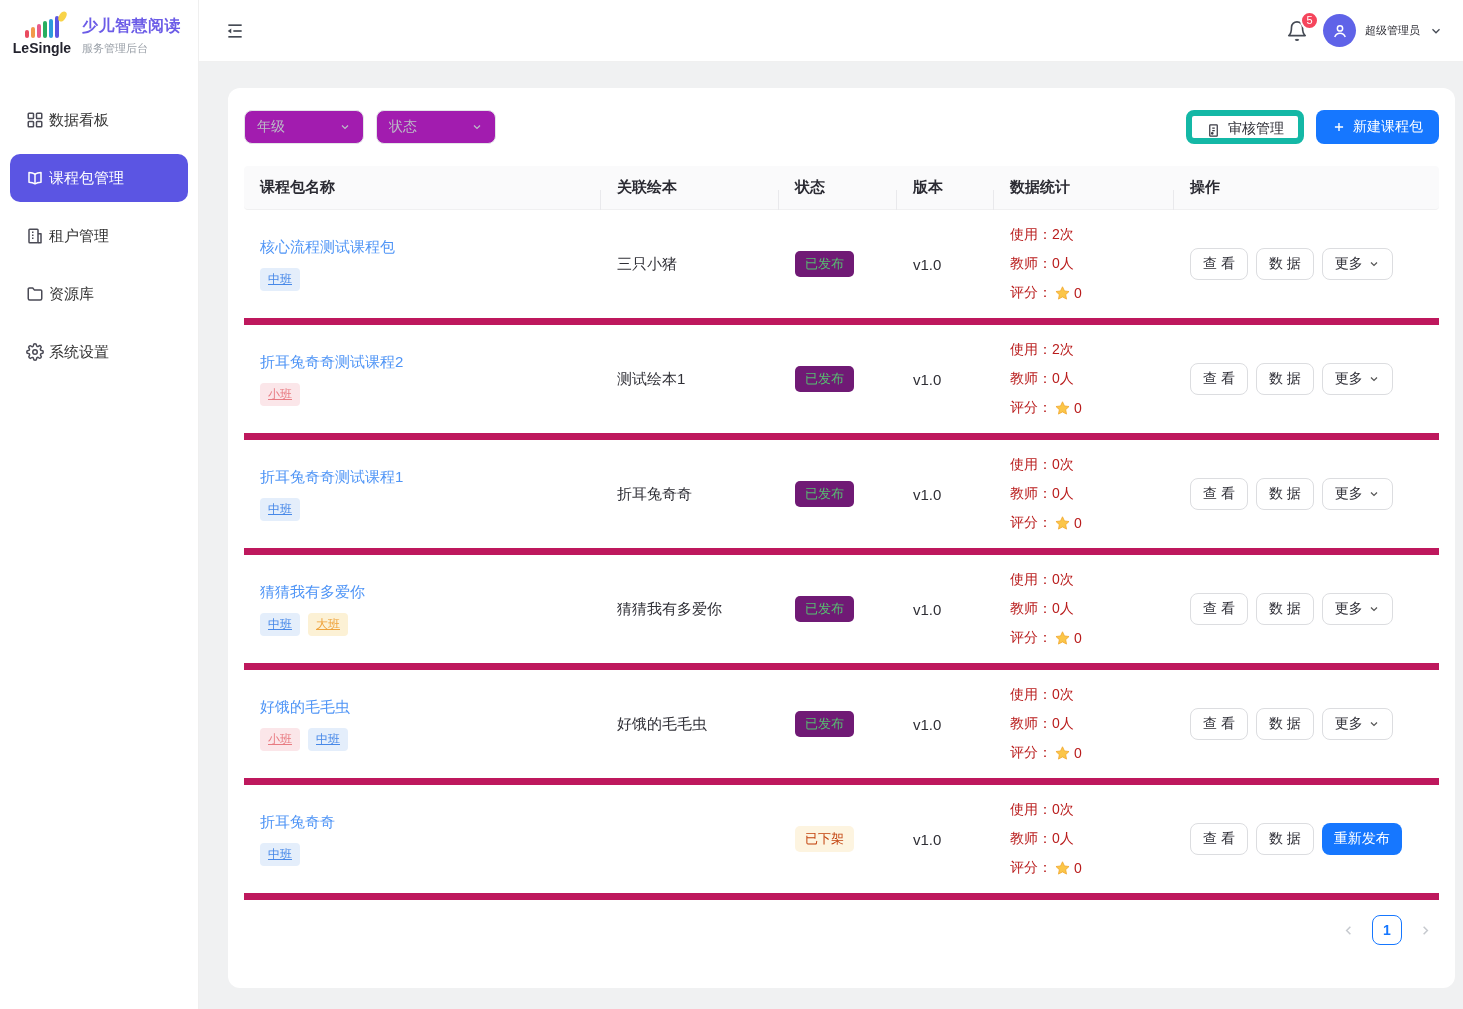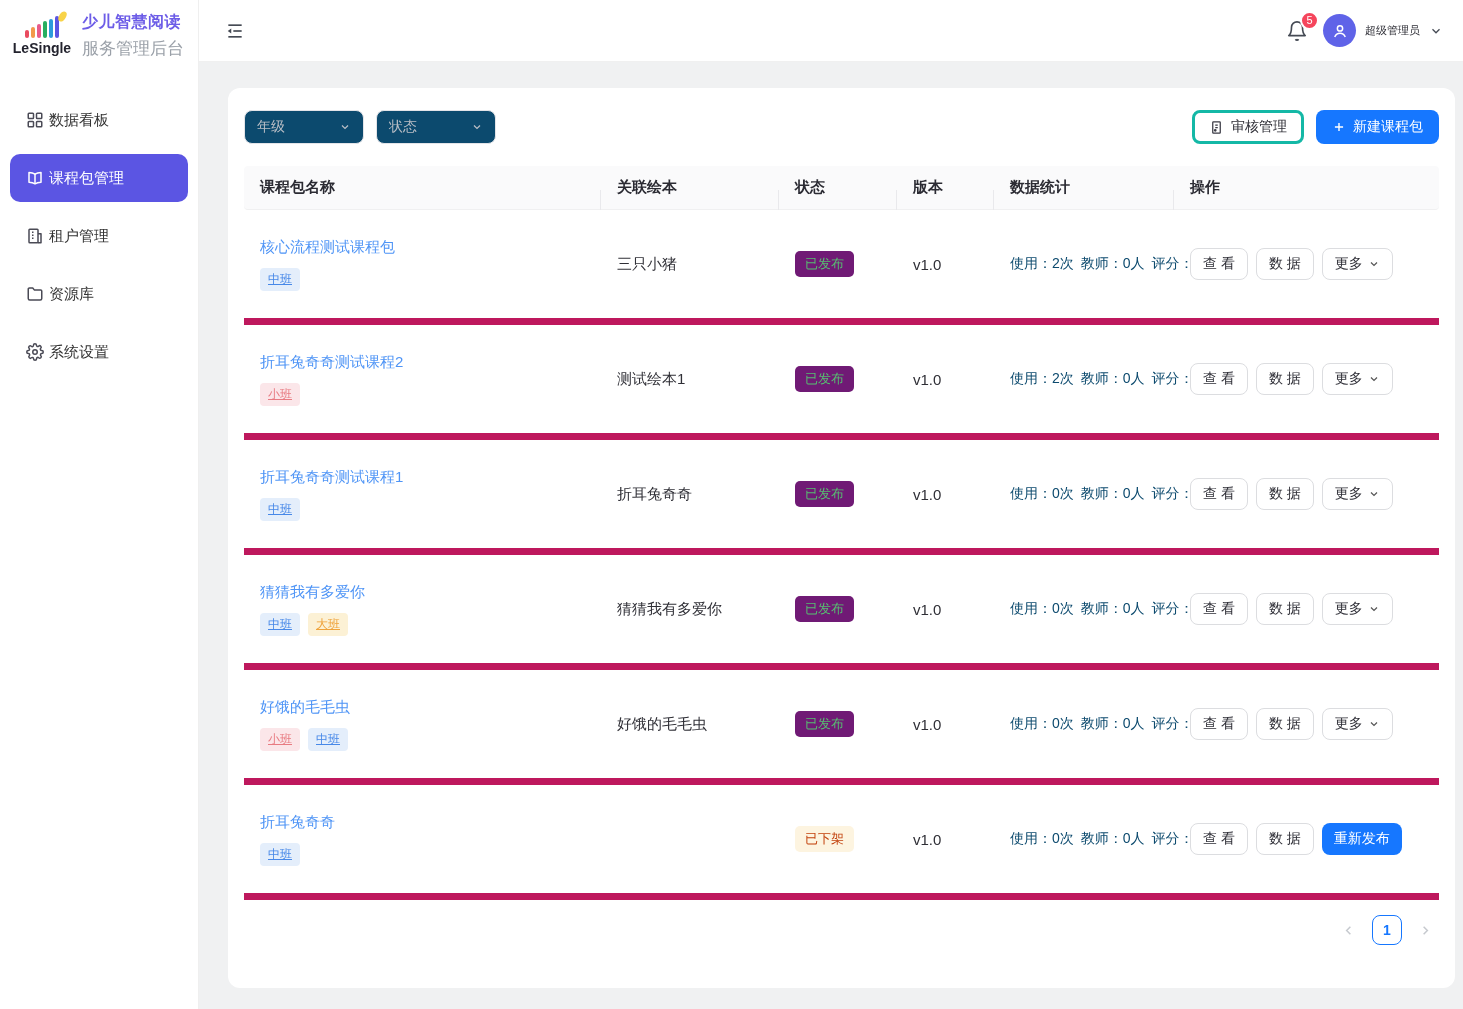--- a/index.html
+++ b/index.html
@@ -17,21 +17,21 @@
     background:#fff; border-right:1px solid #EFEFEF; z-index:3;
   }
   .logo-block { display:flex; align-items:center; gap:10px; padding:12px 8px 12px 12px; height:72px; }
   .logo-graphic { width:60px; display:flex; flex-direction:column; align-items:center; }
   .bars { display:flex; align-items:flex-end; gap:2px; height:22px; position:relative; }
   .bar { width:4px; border-radius:2px; }
   .leaf { position:absolute; right:-7px; top:-5px; width:7px; height:11px; background:#F8D348; border-radius:60% 40% 60% 40%; transform:rotate(22deg); }
   .brand { font-size:14px; font-weight:bold; color:#23232E; margin-top:2px; }
   .logo-text { display:flex; flex-direction:column; }
   .logo-title { color:#6C5CE7; font-weight:bold; font-size:16px; letter-spacing:0.5px; }
-  .logo-sub { color:#9AA0A8; font-size:17px; margin-top:4px; }
+  .logo-sub { color:#9AA0A8; font-size:11px; margin-top:4px; }
 
   .menu { padding:24px 10px; display:flex; flex-direction:column; gap:10px; }
   .side-item { display:flex; align-items:center; gap:5px; height:48px; padding:0 16px; border-radius:10px; color:#333; font-size:15px; cursor:pointer; }
   .side-item .mi { width:18px; height:18px; color:#4A4A55; }
   .side-item.active { background:#5B55E3; color:#fff; }
   .side-item.active .mi { color:#fff; }
 
   
   .topbar {
     position:absolute; left:199px; top:0; width:1264px; height:62px;
@@ -56,31 +56,31 @@
   .main-card {
     position:absolute; left:228px; top:88px; width:1227px; height:900px;
     background:#fff; border-radius:12px; padding:22px 16px 0;
   }
 
   
   .filter-bar { display:flex; align-items:center; margin-bottom:22px; }
   .select {
     width:120px; height:34px; border:1px solid #E3E4E8; border-radius:8px;
     display:flex; align-items:center; justify-content:space-between; padding:0 12px;
-    color:#BBBFC6; font-size:14px; margin-right:12px; background:#0c4a6e; cursor:pointer;
+    color:#BBBFC6; font-size:14px; margin-right:12px; background:#a21caf; cursor:pointer;
   }
   .select .chev-s { width:12px; height:12px; color:#BBBFC6; }
   .search-box { width:250px; height:34px; border:1px solid #E3E4E8; border-radius:8px; display:flex; align-items:stretch; overflow:hidden; background:#fff; }
   .search-box input { border:none; outline:none; flex:1; padding:0 12px; font-size:14px; color:#333; font-family:inherit; }
   .search-box input::placeholder { color:#C4C7CC; }
   .search-suffix { width:36px; border-left:1px solid #E9EAED; display:flex; align-items:center; justify-content:center; color:#9DA2A8; cursor:pointer; background:#fff; }
   .search-suffix svg { width:15px; height:15px; }
   .filter-right { margin-left:auto; display:flex; gap:12px; }
   .btn { height:34px; border-radius:8px; font-size:14px; display:flex; align-items:center; gap:7px; cursor:pointer; font-family:inherit; }
-  .btn-outline { border:3px solid #14b8a6; background:#fff; color:#2E2E36; padding:0 14px; }
+  .btn-outline { border:6px solid #14b8a6; background:#fff; color:#2E2E36; padding:0 14px;align-items:flex-end; }
   .btn-outline svg { width:15px; height:15px; color:#3A3A44; }
   .btn-primary { border:none; background:#1677FF; color:#fff; padding:0 16px; }
   .btn-primary svg { width:14px; height:14px; }
 
   
   .thead { display:flex; align-items:center; background:#FAFAFB; height:44px; border-radius:4px; border-bottom:1px solid #F0F0F1; }
   .th { font-size:15px; font-weight:bold; color:#2B2B33; padding:0 16px; position:relative; }
   .th:not(:last-child)::after { content:""; position:absolute; right:0; top:12px; width:1px; height:20px; background:#E9E9EC; }
   .col-name { width:357px; } .col-book { width:178px; } .col-status { width:118px; }
   .col-ver { width:97px; } .col-stats { width:180px; } .col-act { width:265px; flex:1; }
@@ -91,21 +91,21 @@
   .tag-row { margin-top:11px; display:flex; }
   .tag { font-size:12px; padding:3px 8px; border-radius:4px; margin-right:8px;text-decoration:underline; }
   .tag-blue { background:#E4EEFB; color:#4788E8; }
   .tag-red { background:#FBE6E9; color:#E87B82; }
   .tag-yellow { background:#FCF1D5; color:#EFA33C; }
 
   .badge-status { display:inline-block; font-size:13px; padding:4px 10px; border-radius:5px; }
   .badge-published { background:#701a75; color:#57BE71; }
   .badge-offline { background:#FDF4E0; color:#c2410c; }
 
-  .stats { display:flex; flex-direction:row; gap:7px; font-size:14px; color:#0c4a6e; }
+  .stats { display:flex; flex-direction:column; gap:7px; font-size:14px; color:#b91c1c; }
   .stat-line { display:flex; align-items:center; height:22px; white-space:nowrap; }
   .star { width:17px; height:17px; margin:0 3px 0 2px; }
 
   .actions { display:flex; align-items:center; gap:8px; }
   .btn-sm { height:32px; border:1px solid #DCDDE0; border-radius:8px; background:#fff; padding:0 12px; font-size:14px; color:#2E2E36; display:flex; align-items:center; gap:5px; cursor:pointer; font-family:inherit; }
   .btn-sm .chev-s { width:12px; height:12px; color:#555; }
   .btn-sm-primary { border:none; background:#1677FF; color:#fff; }
 
   
   .pagination { display:flex; justify-content:flex-end; align-items:center; gap:16px; padding:15px 6px 0; }

